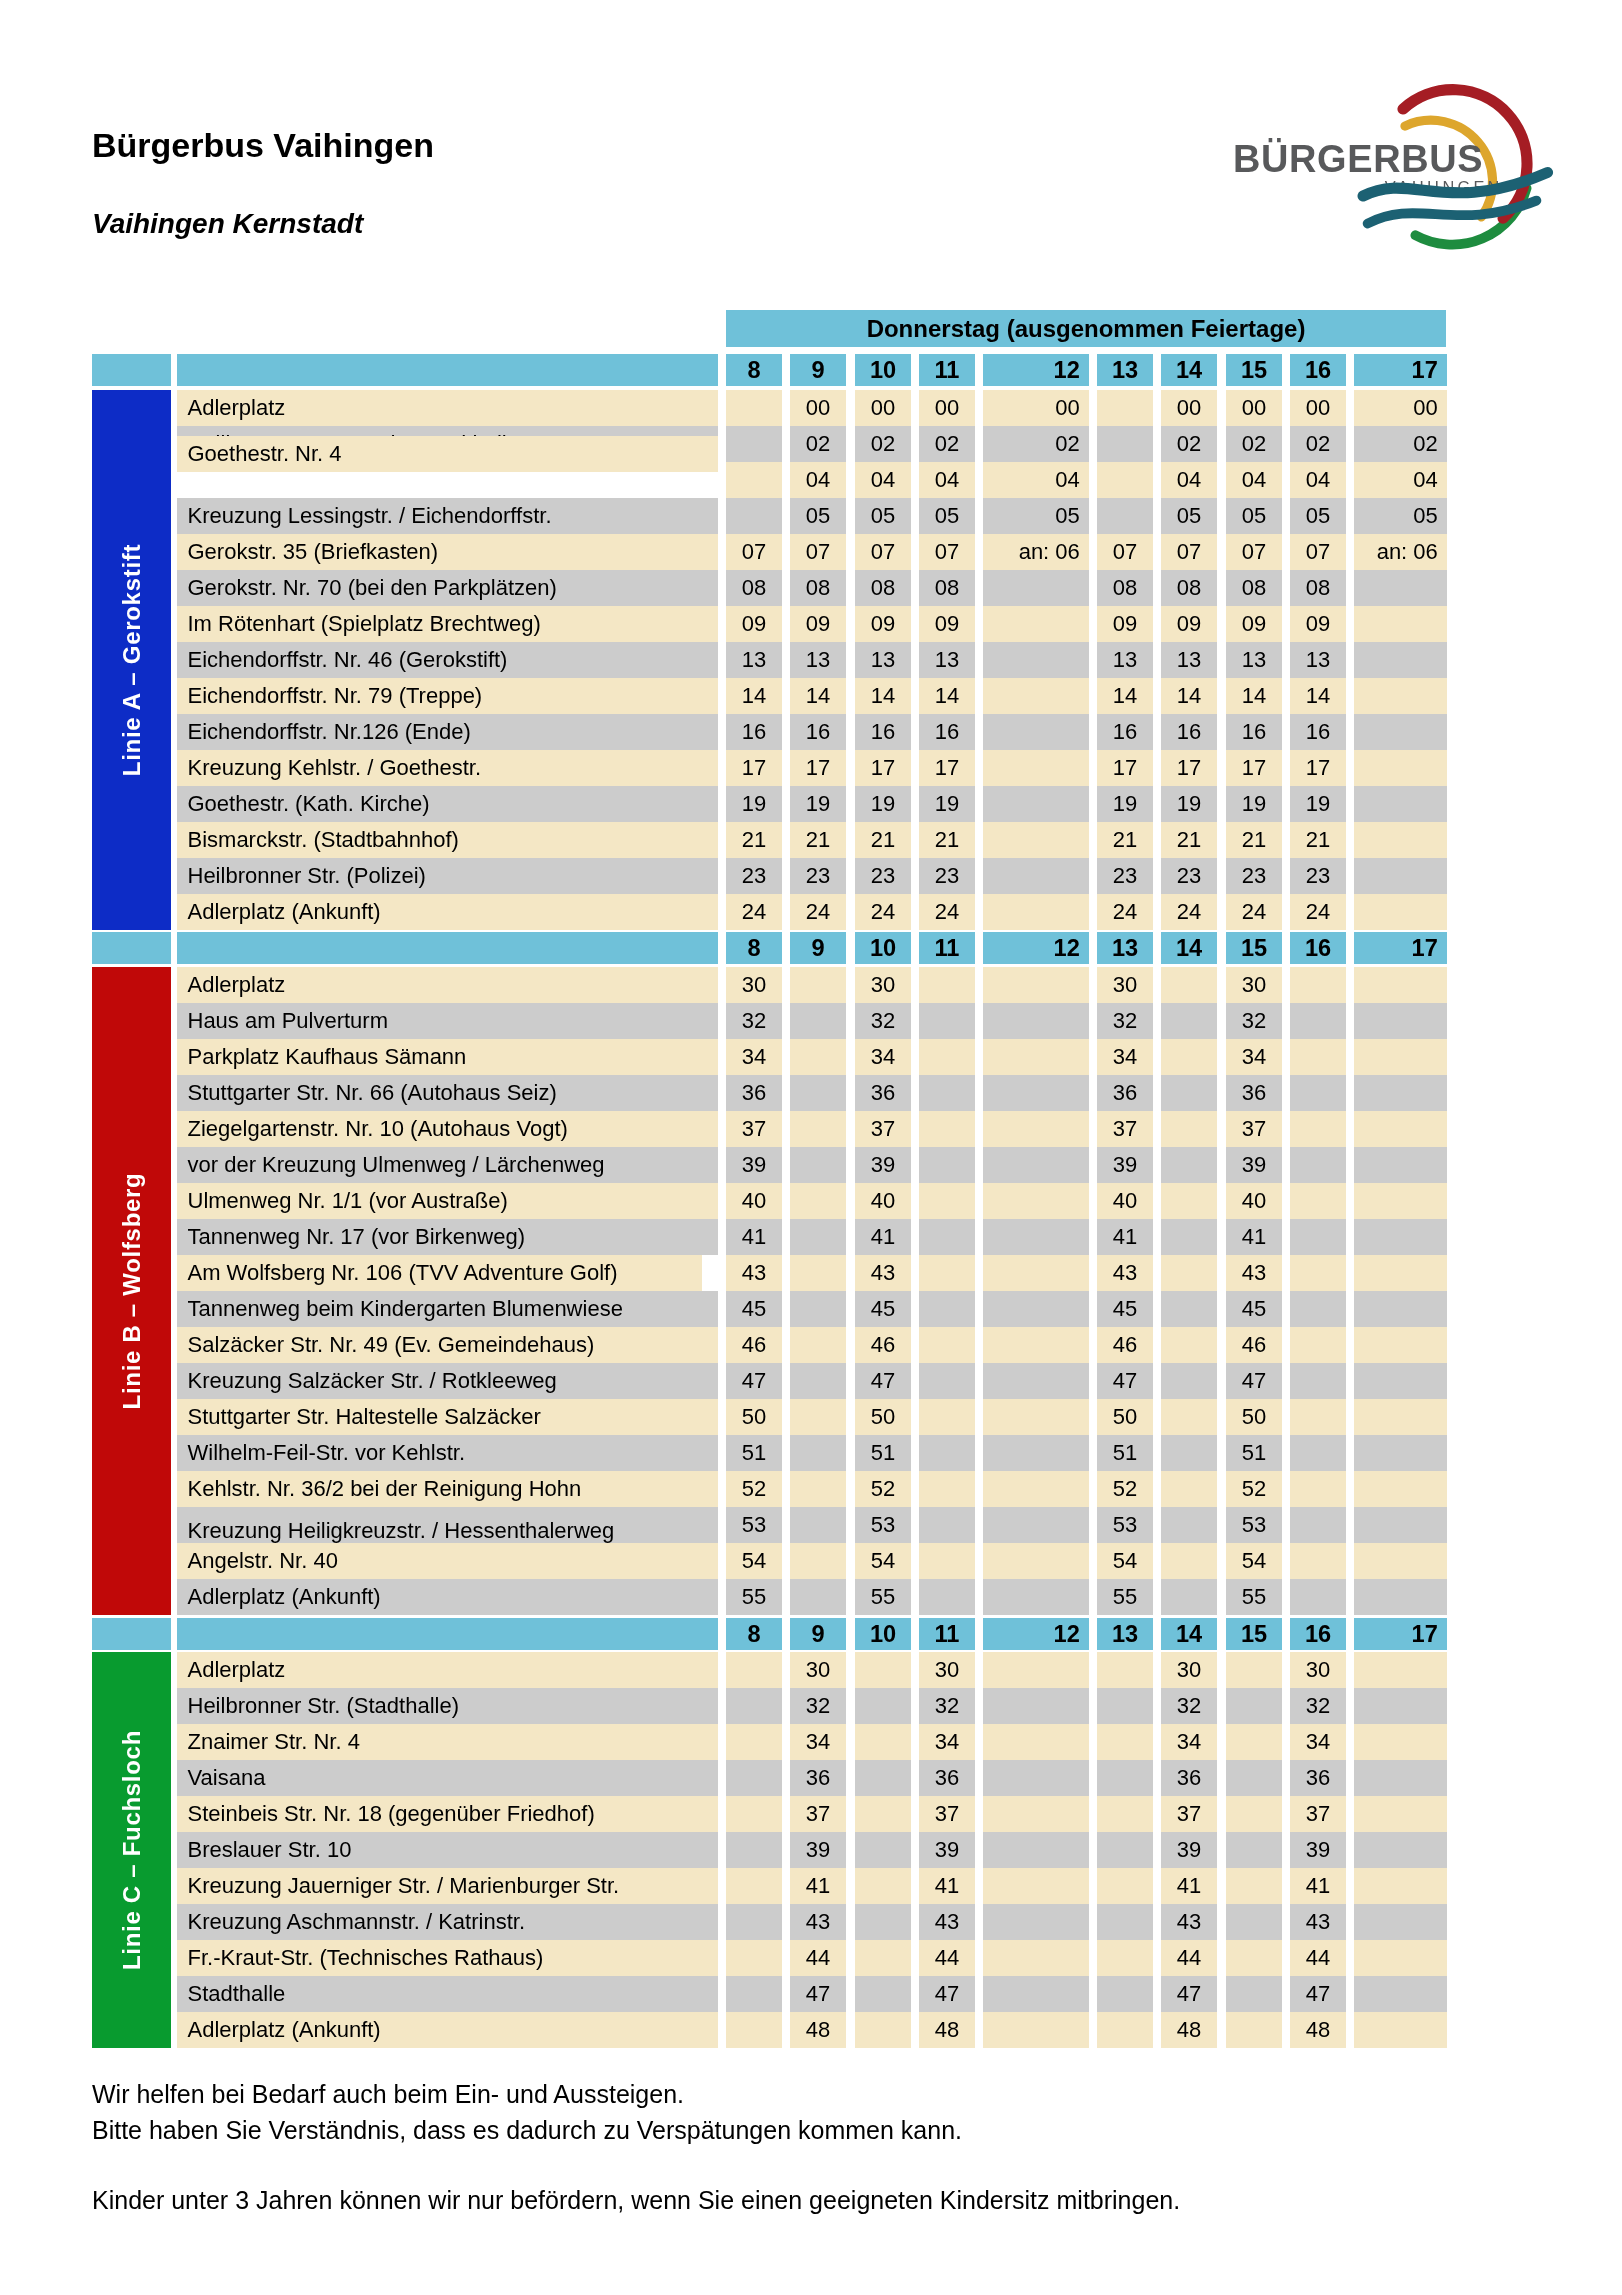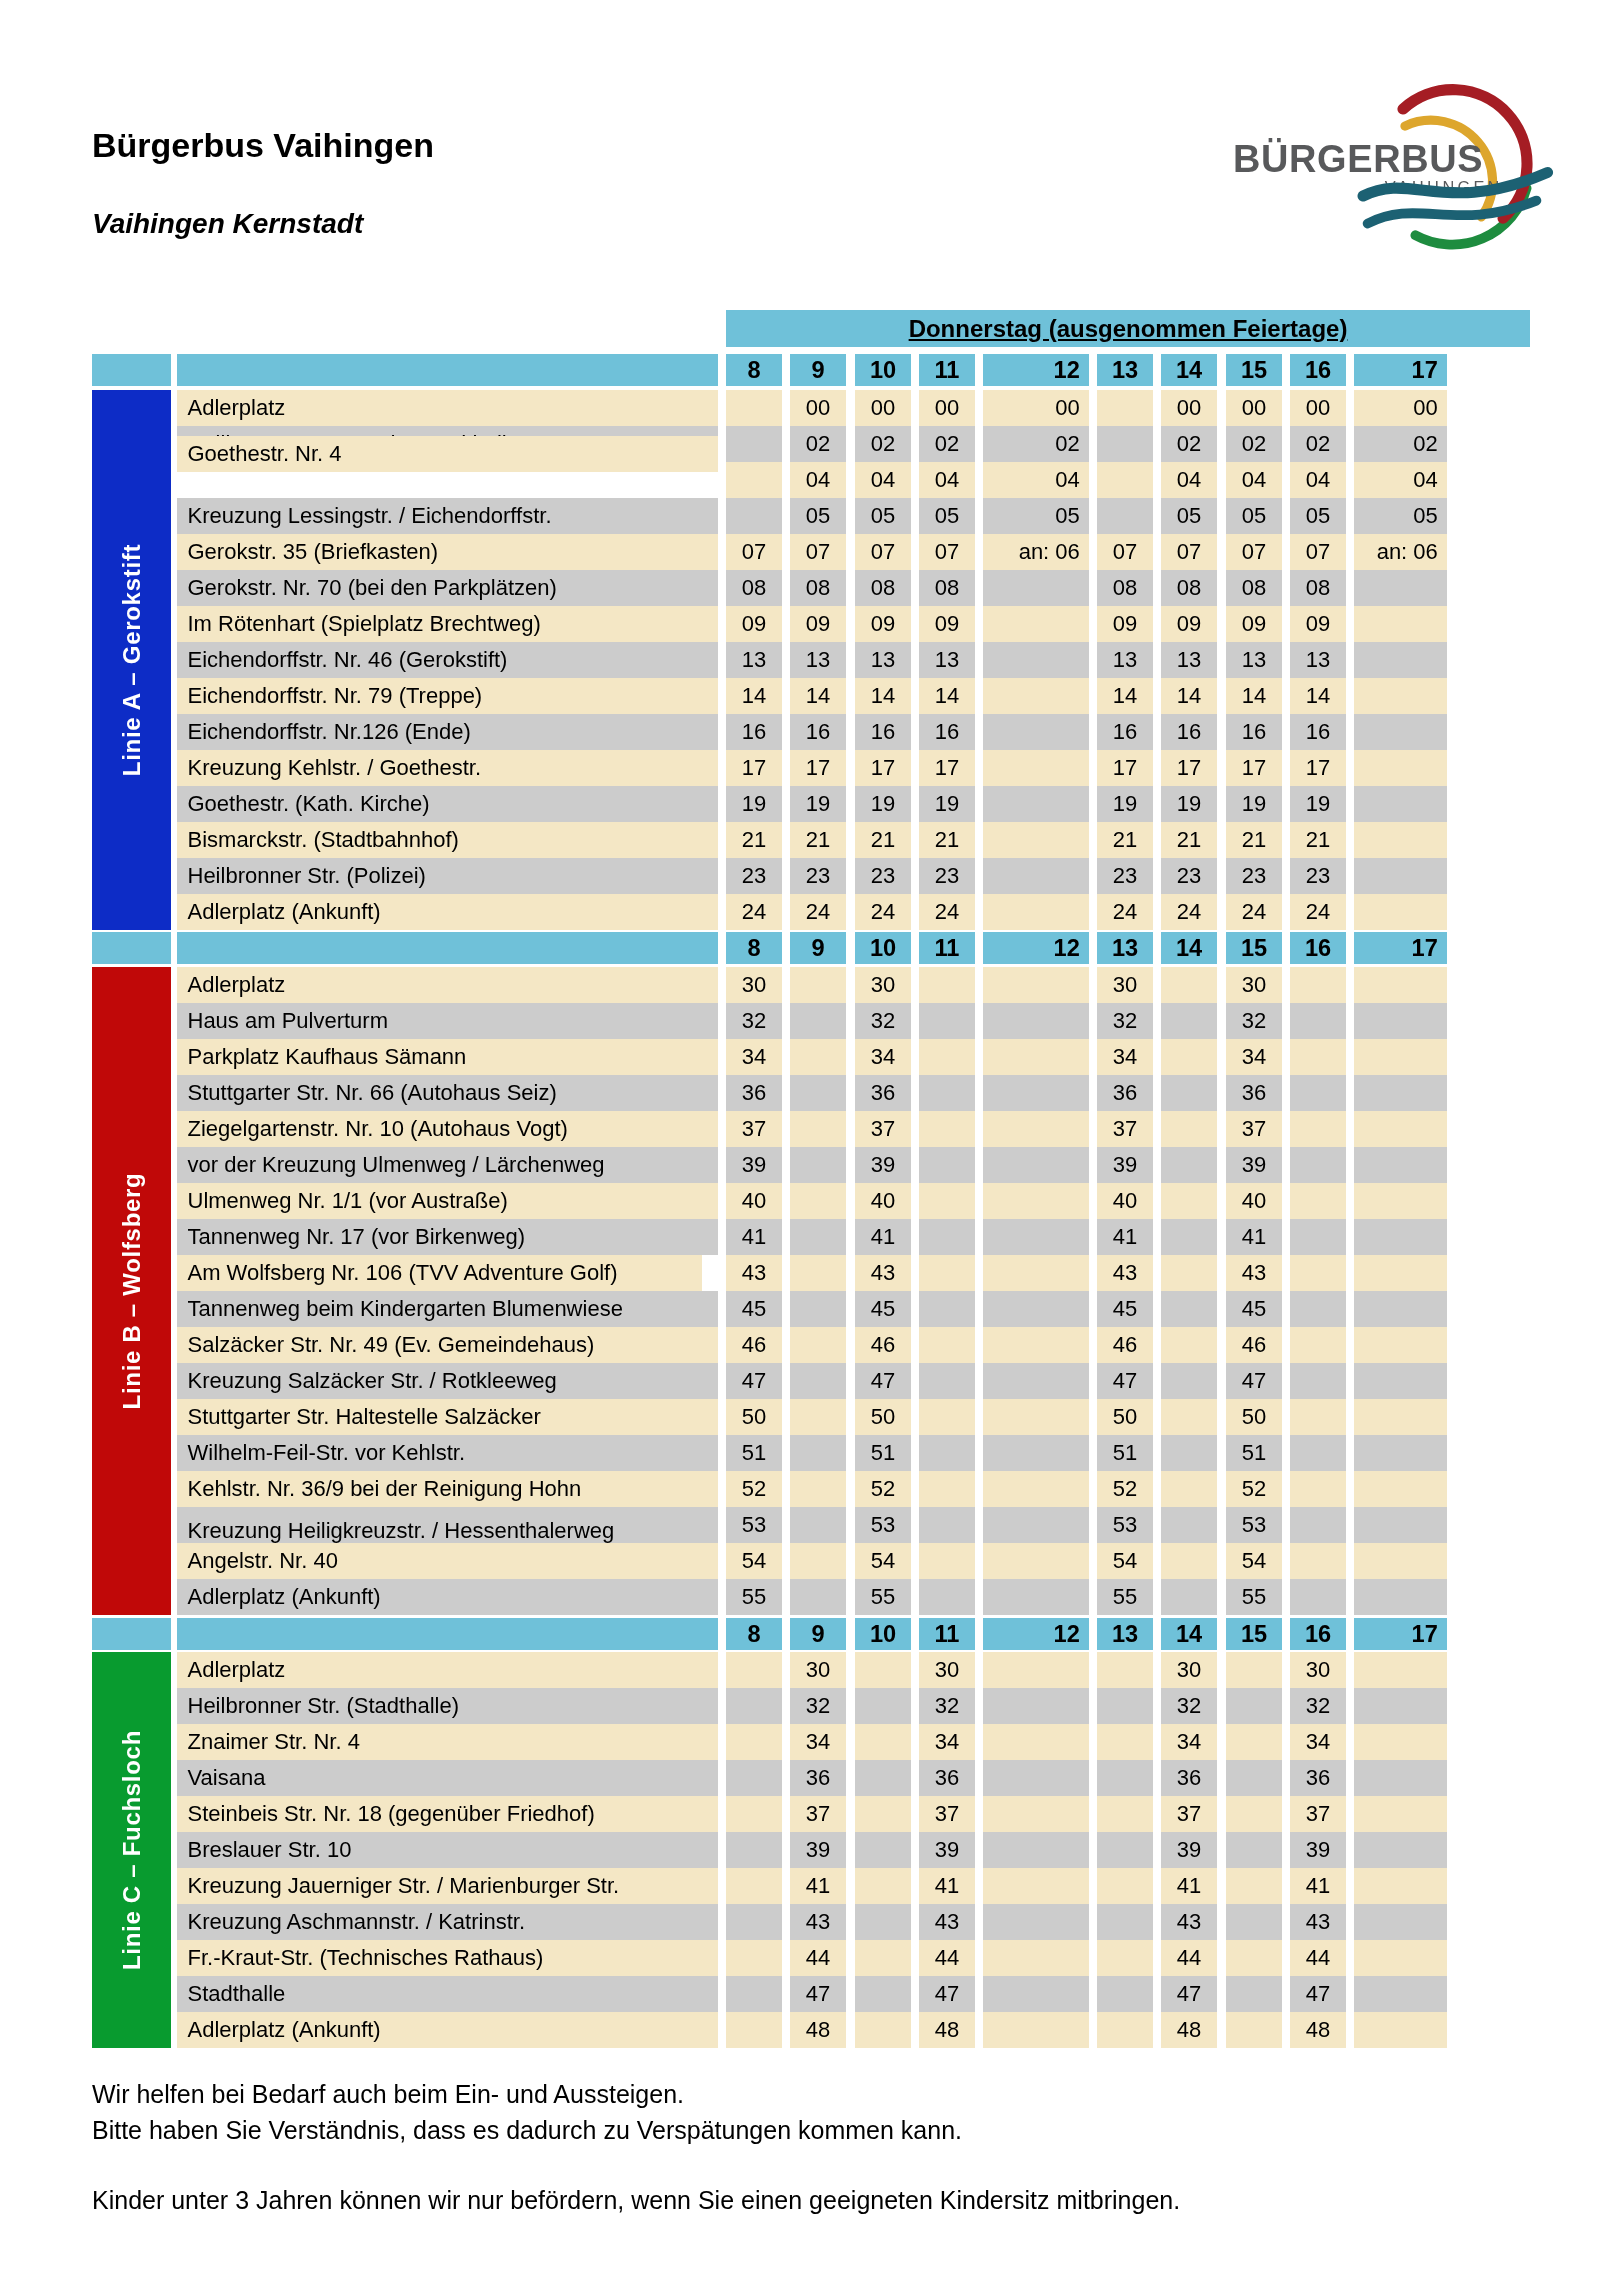--- a/index.html
+++ b/index.html
@@ -46,21 +46,21 @@
     <path d="M 269 101 A 94 94 0 0 1 386 240" fill="none" stroke="#dda62d" stroke-width="14" stroke-linecap="round"></path>
     <text x="6" y="172" font-size="58" font-weight="bold" fill="#58595b" letter-spacing="1">BÜRGERBUS</text>
     <text x="238" y="204" font-size="25" fill="#58595b" letter-spacing="5">VAIHINGEN</text>
     <path d="M 205 208 C 280 170, 330 240, 487 172" fill="none" stroke="#1c6173" stroke-width="17" stroke-linecap="round"></path>
     <path d="M 212 250 C 290 210, 345 265, 470 215" fill="none" stroke="#1c6173" stroke-width="15" stroke-linecap="round"></path>
   </svg>
 
   <div class="footer-line" style="top:2080px">Wir helfen bei Bedarf auch beim Ein- und Aussteigen.</div>
   <div class="footer-line" style="top:2116px">Bitte haben Sie Verständnis, dass es dadurch zu Verspätungen kommen kann.</div>
   <div class="footer-line" style="top:2186px">Kinder unter 3 Jahren können wir nur befördern, wenn Sie einen geeigneten Kindersitz mitbringen.</div>
-<div class="bar day" style="left: 726px; top: 310px; width: 804px; height: 37px; text-decoration: underline;">Donnerstag (ausgenommen Feiertage)</div>
+<div class="bar day" style="left: 726px; top: 310px; width: 720px; height: 37px;">Donnerstag (ausgenommen Feiertage)</div>
     <div class="bar" style="left: 92px; top: 354px; width: 79px; height: 32px;"></div>
     <div class="bar" style="left: 177px; top: 354px; width: 541px; height: 32px;"></div>
     <div class="bar hour" style="left: 726px; top: 354px; width: 56px; height: 32px;">8</div>
     <div class="bar hour" style="left: 790px; top: 354px; width: 56px; height: 32px;">9</div>
     <div class="bar hour" style="left: 855px; top: 354px; width: 56px; height: 32px;">10</div>
     <div class="bar hour" style="left: 919px; top: 354px; width: 56px; height: 32px;">11</div>
     <div class="bar hour r" style="left: 983px; top: 354px; width: 106px; height: 32px;">12</div>
     <div class="bar hour" style="left: 1097px; top: 354px; width: 56px; height: 32px;">13</div>
     <div class="bar hour" style="left: 1161px; top: 354px; width: 56px; height: 32px;">14</div>
     <div class="bar hour" style="left: 1226px; top: 354px; width: 56px; height: 32px;">15</div>
@@ -408,21 +408,21 @@
     <div class="cell time g" style="left: 726px; top: 1435px; width: 56px; height: 36px;">51</div>
     <div class="cell time g" style="left: 790px; top: 1435px; width: 56px; height: 36px;"></div>
     <div class="cell time g" style="left: 855px; top: 1435px; width: 56px; height: 36px;">51</div>
     <div class="cell time g" style="left: 919px; top: 1435px; width: 56px; height: 36px;"></div>
     <div class="cell time g r" style="left: 983px; top: 1435px; width: 106px; height: 36px;"></div>
     <div class="cell time g" style="left: 1097px; top: 1435px; width: 56px; height: 36px;">51</div>
     <div class="cell time g" style="left: 1161px; top: 1435px; width: 56px; height: 36px;"></div>
     <div class="cell time g" style="left: 1226px; top: 1435px; width: 56px; height: 36px;">51</div>
     <div class="cell time g" style="left: 1290px; top: 1435px; width: 56px; height: 36px;"></div>
     <div class="cell time g r" style="left: 1354px; top: 1435px; width: 93px; height: 36px;"></div>
-    <div class="cell name c" style="left: 177px; top: 1471px; width: 541px; height: 36px;">Kehlstr. Nr. 36/9 bei der Reinigung Hohn</div>
+    <div class="cell name c" style="left: 177px; top: 1471px; width: 541px; height: 36px;">Kehlstr. Nr. 36/2 bei der Reinigung Hohn</div>
     <div class="cell time c" style="left: 726px; top: 1471px; width: 56px; height: 36px;">52</div>
     <div class="cell time c" style="left: 790px; top: 1471px; width: 56px; height: 36px;"></div>
     <div class="cell time c" style="left: 855px; top: 1471px; width: 56px; height: 36px;">52</div>
     <div class="cell time c" style="left: 919px; top: 1471px; width: 56px; height: 36px;"></div>
     <div class="cell time c r" style="left: 983px; top: 1471px; width: 106px; height: 36px;"></div>
     <div class="cell time c" style="left: 1097px; top: 1471px; width: 56px; height: 36px;">52</div>
     <div class="cell time c" style="left: 1161px; top: 1471px; width: 56px; height: 36px;"></div>
     <div class="cell time c" style="left: 1226px; top: 1471px; width: 56px; height: 36px;">52</div>
     <div class="cell time c" style="left: 1290px; top: 1471px; width: 56px; height: 36px;"></div>
     <div class="cell time c r" style="left: 1354px; top: 1471px; width: 93px; height: 36px;"></div>

